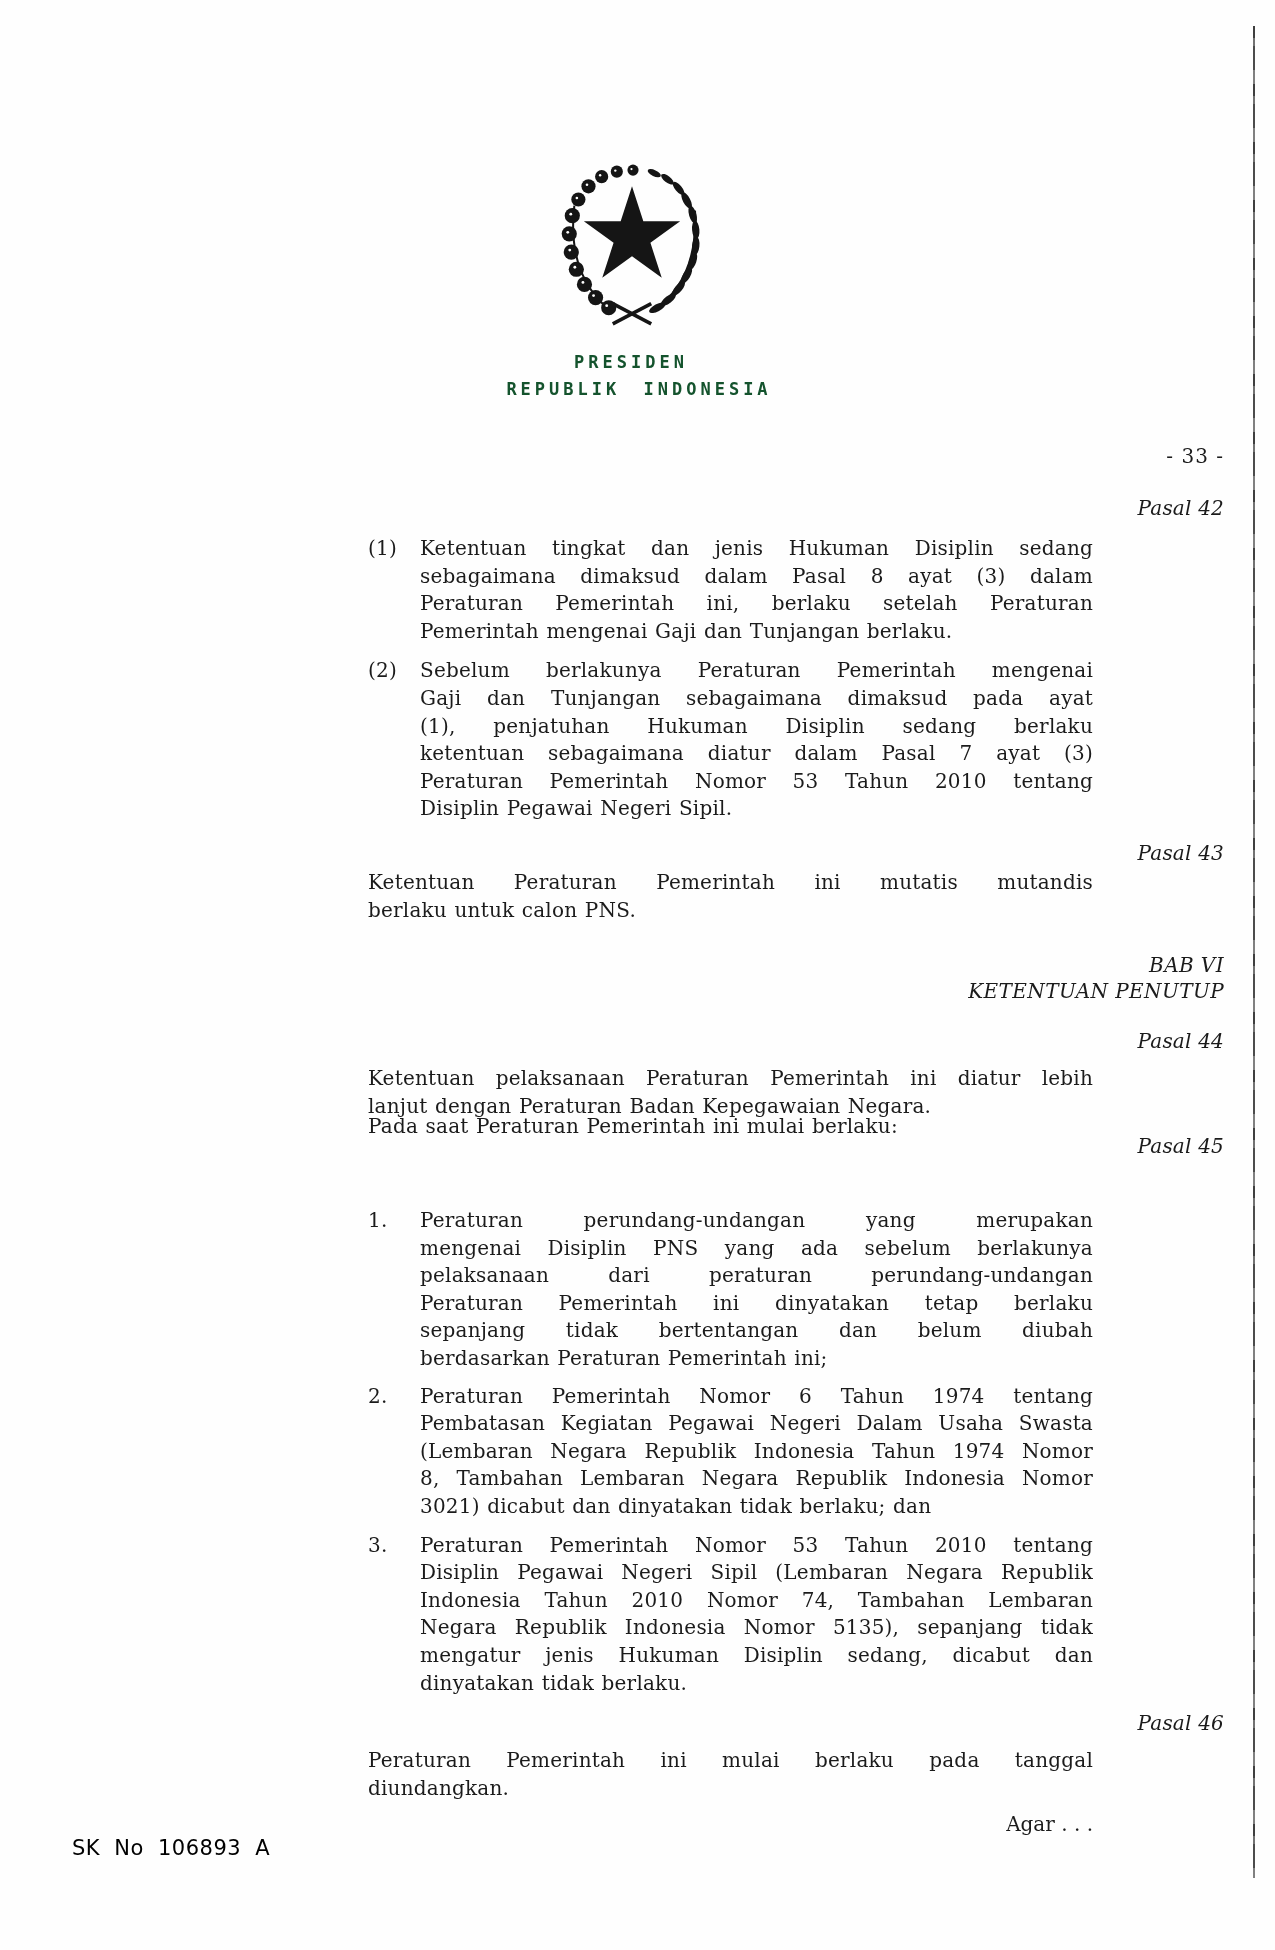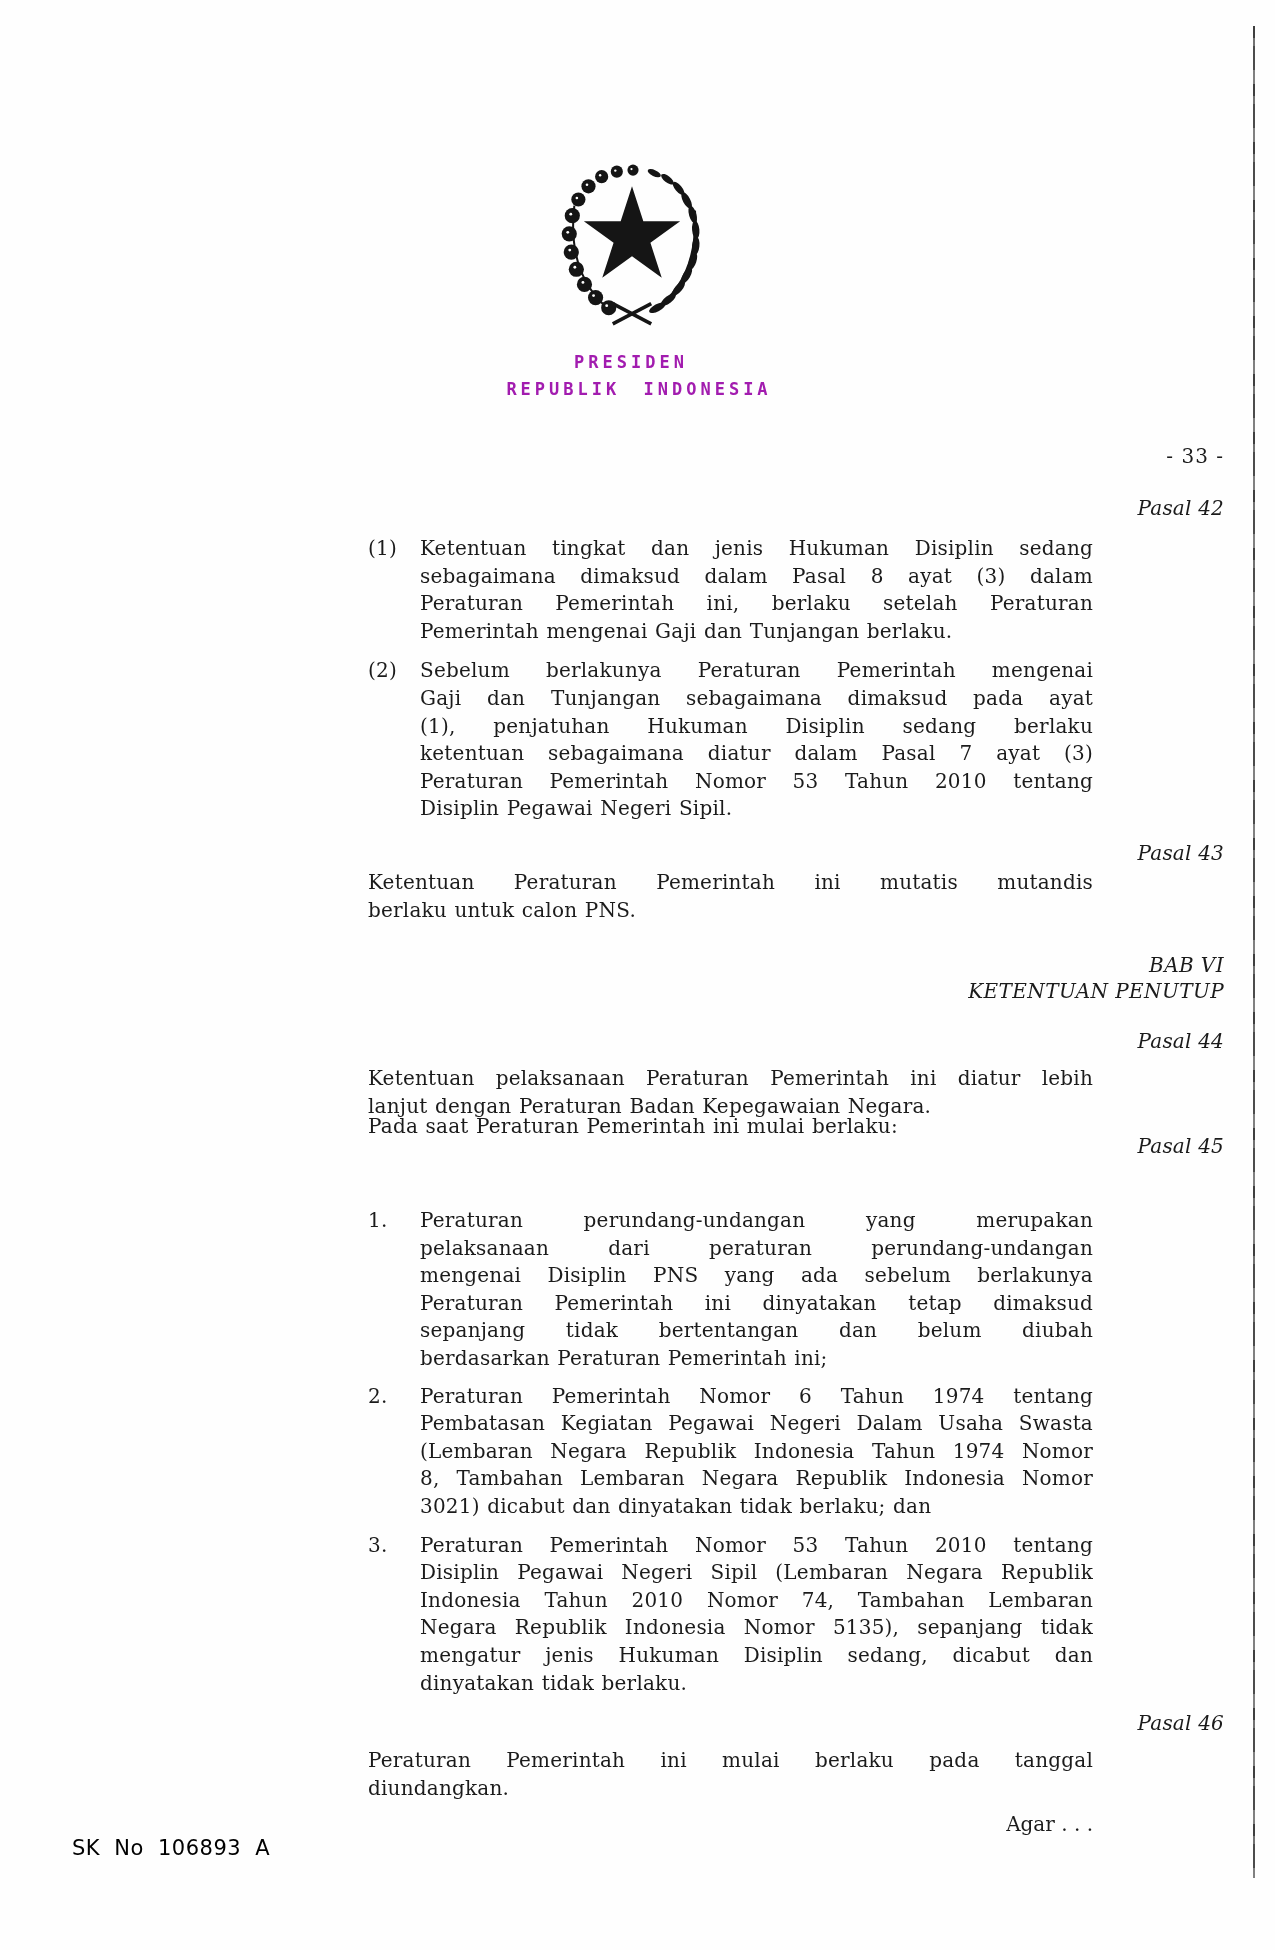--- a/index.html
+++ b/index.html
@@ -4,21 +4,21 @@
 <style>
   html,body{margin:0;padding:0;background:#e8e8e8;}
   .sheet{
     position:relative;width:1275px;height:1950px;background:#fefefe;
     margin:0 auto;overflow:hidden;
     font-family:"DejaVu Serif","Liberation Serif",serif;color:#1b1b1b;
   }
   
   .emblem{position:absolute;left:546px;top:158px;width:172px;height:176px;}
   .gov-header{position:absolute;left:0;top:352px;width:1262px;text-align:center;
-    font-family:"DejaVu Sans Mono","Liberation Mono",monospace;font-weight:700;color:#a21caf;}
+    font-family:"DejaVu Sans Mono","Liberation Mono",monospace;font-weight:700;color:#14532d;}
   .gov-header .l1{font-size:17px;letter-spacing:4px;}
   .gov-header .l2{font-size:17px;letter-spacing:4px;word-spacing:9px;margin-top:7px;padding-left:16px;}
   .pagenum{position:absolute;left:0;top:444px;width:1224px;text-align:right;
     font-size:20px;letter-spacing:1px;}
   
   .hcenter{position:absolute;left:0;width:1224px;text-align:right;font-size:20px;letter-spacing:.2px;font-style:italic;}
   .hcenter .sub{margin-top:2px;}
   .col{position:absolute;left:368px;width:725px;font-size:20px;letter-spacing:.2px;word-spacing:1px;}
   .tline{line-height:27.6px;min-height:27.6px;text-align:justify;text-align-last:justify;text-justify:inter-word;}
   .tline.last{text-align-last:left;}
@@ -146,23 +146,23 @@
 
   <div class="hcenter" style="top:1134px">Pasal 45</div>
   <div class="col" style="top:1113px">
       <div class="tline last">Pada saat Peraturan Pemerintah ini mulai berlaku:</div>
     </div>
   <div class="col" style="top:1207px">
     <div class="li">
       <div class="mk">1.</div>
       <div class="tx">
           <div class="tline">Peraturan perundang-undangan yang merupakan</div>
+          <div class="tline">mengenai Disiplin PNS yang ada sebelum berlakunya</div>
           <div class="tline">pelaksanaan dari peraturan perundang-undangan</div>
-          <div class="tline">mengenai Disiplin PNS yang ada sebelum berlakunya</div>
-          <div class="tline">Peraturan Pemerintah ini dinyatakan tetap dimaksud</div>
+          <div class="tline">Peraturan Pemerintah ini dinyatakan tetap berlaku</div>
           <div class="tline">sepanjang tidak bertentangan dan belum diubah</div>
           <div class="tline last">berdasarkan Peraturan Pemerintah ini;</div>
         </div>
     </div>
     <div class="li" style="margin-top:10px">
       <div class="mk">2.</div>
       <div class="tx">
           <div class="tline">Peraturan Pemerintah Nomor 6 Tahun 1974 tentang</div>
           <div class="tline">Pembatasan Kegiatan Pegawai Negeri Dalam Usaha Swasta</div>
           <div class="tline">(Lembaran Negara Republik Indonesia Tahun 1974 Nomor</div>

